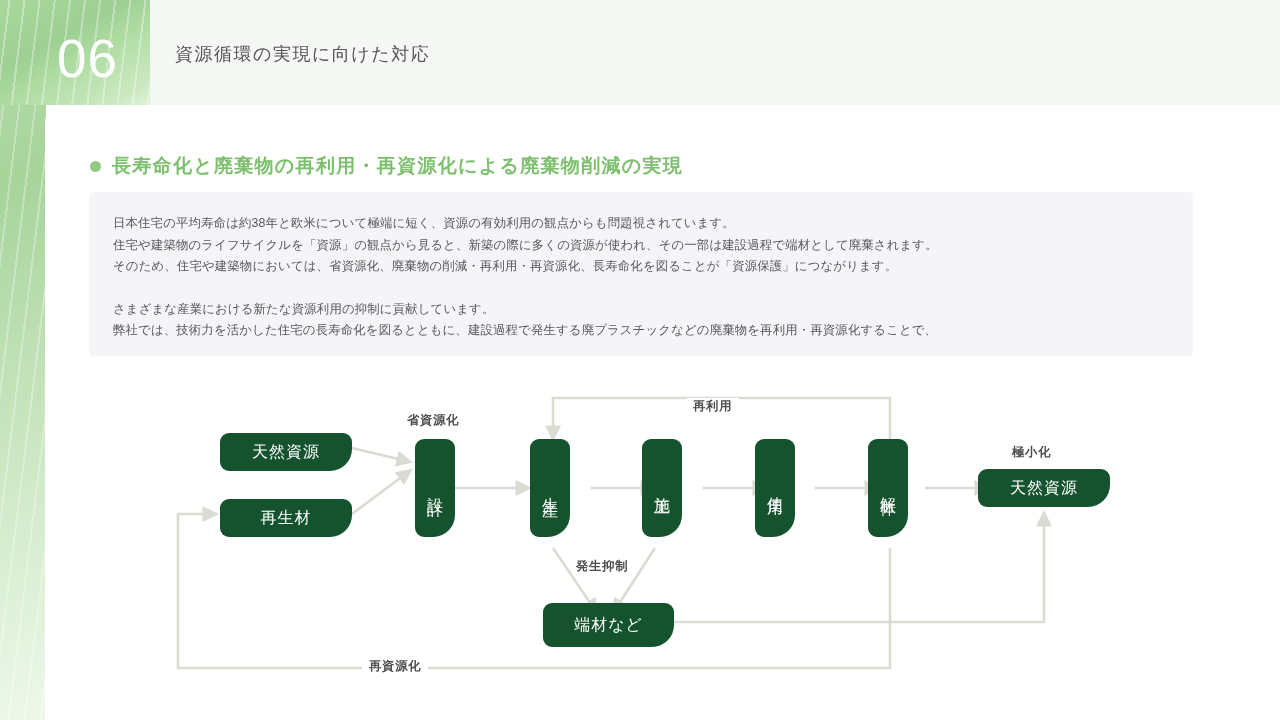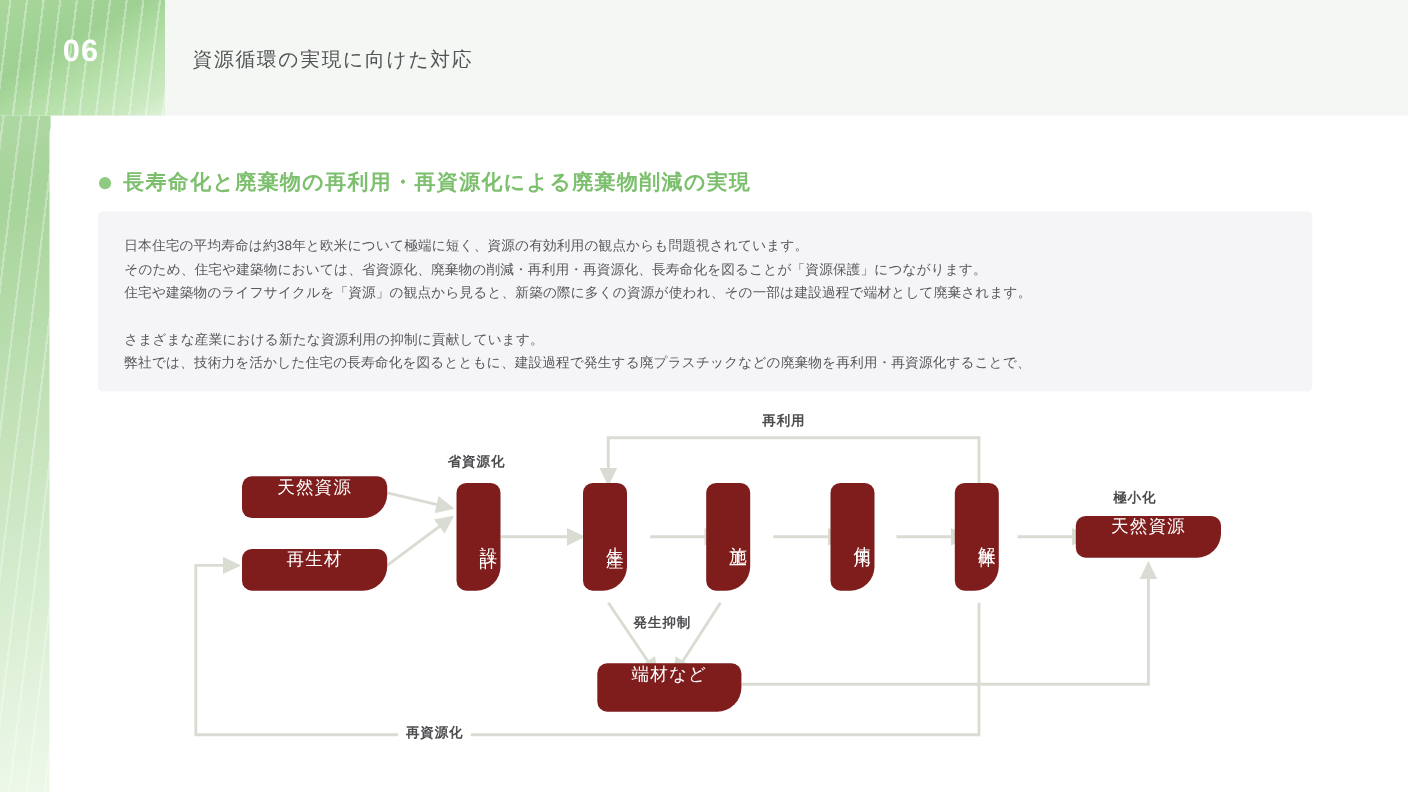--- a/index.html
+++ b/index.html
@@ -39,21 +39,21 @@
   .header-block .stripes {
     position: absolute; left: -30px; top: -40px; width: 260px; height: 240px;
     background: repeating-linear-gradient(97deg,
         rgba(255,255,255,0.00) 0px,
         rgba(255,255,255,0.00) 13px,
         rgba(255,255,255,0.33) 13px,
         rgba(255,255,255,0.33) 15px);
   }
   .header-num {
     position: absolute; left: 57px; top: 32px;
-    font-size: 28px; font-weight: bold; color: #ffffff;
+    font-size: 53px; font-weight: normal; color: #ffffff;
     letter-spacing: 1px; line-height: 1;
   }
   .header-title {
     position: absolute; left: 175px; top: 42px;
     font-size: 18px; color: #555557; letter-spacing: 1.5px;
     white-space: nowrap;
   }
 
   
   .card {
@@ -89,24 +89,24 @@
     letter-spacing: 0.15px; white-space: nowrap;
   }
   .text-panel .gap { height: 21px; }
 
   
   .diagram { position: absolute; left: 0; top: 0; width: 1190px; height: 612px; }
   .diagram svg { position: absolute; left: 0; top: 0; }
 
   .node {
     position: absolute;
-    background: #7f1d1d;
+    background: #14532d;
     border-radius: 9px;
     color: #ffffff;
-    display: flex; align-items: flex-start; justify-content: center;
+    display: flex; align-items: center; justify-content: center;
     letter-spacing: 1px;
   }
   .node.wide { border-bottom-right-radius: 22px; font-size: 16px; }
   .node.tall {
     border-bottom-right-radius: 22px;
     font-size: 16px; line-height: 24px;
     writing-mode: vertical-rl; text-orientation: upright;
     letter-spacing: 4px;
   }
   .dlabel {
@@ -134,22 +134,22 @@
 
   <div class="card">
 
     <div class="sec-heading">
       <span class="sec-bullet"></span>
       <span class="sec-heading-text">長寿命化と廃棄物の再利用・再資源化による廃棄物削減の実現</span>
     </div>
 
     <div class="text-panel">
       <p>日本住宅の平均寿命は約38年と欧米について極端に短く、資源の有効利用の観点からも問題視されています。</p>
+      <p>住宅や建築物のライフサイクルを「資源」の観点から見ると、新築の際に多くの資源が使われ、その一部は建設過程で端材として廃棄されます。</p>
       <p>そのため、住宅や建築物においては、省資源化、廃棄物の削減・再利用・再資源化、長寿命化を図ることが「資源保護」につながります。</p>
-      <p>住宅や建築物のライフサイクルを「資源」の観点から見ると、新築の際に多くの資源が使われ、その一部は建設過程で端材として廃棄されます。</p>
       <div class="gap"></div>
       <p>さまざまな産業における新たな資源利用の抑制に貢献しています。</p>
       <p>弊社では、技術力を活かした住宅の長寿命化を図るとともに、建設過程で発生する廃プラスチックなどの廃棄物を再利用・再資源化することで、</p>
     </div>
 
     <div class="diagram">
 
       <svg width="1190" height="612">
         <defs>
           <marker id="ah" markerWidth="7" markerHeight="7" refX="5.6" refY="3.5" orient="auto">
@@ -214,20 +214,20 @@
 
       <div class="node wide" style="left:933px; top:361px; width:132px; height:38px;">
         <span>天然資源</span>
       </div>
 
       <div class="node wide" style="left:498px; top:495px; width:131px; height:44px;">
         <span>端材など</span>
       </div>
 
       <div class="dlabel" style="left:362px; top:304px;">省資源化</div>
-      <div class="dlabel plain" style="left:641px; top:266px;font-family:Liberation Serif, serif;">再利用</div>
+      <div class="dlabel plain" style="left:641px; top:290px;font-family:Liberation Serif, serif;">再利用</div>
       <div class="dlabel" style="left:967px; top:336px;">極小化</div>
       <div class="dlabel" style="left:531px; top:450px;">発生抑制</div>
       <div class="dlabel plain" style="left:317px; top:550px;">再資源化</div>
 
     </div>
   </div>
 </div>
 
 </body></html>

